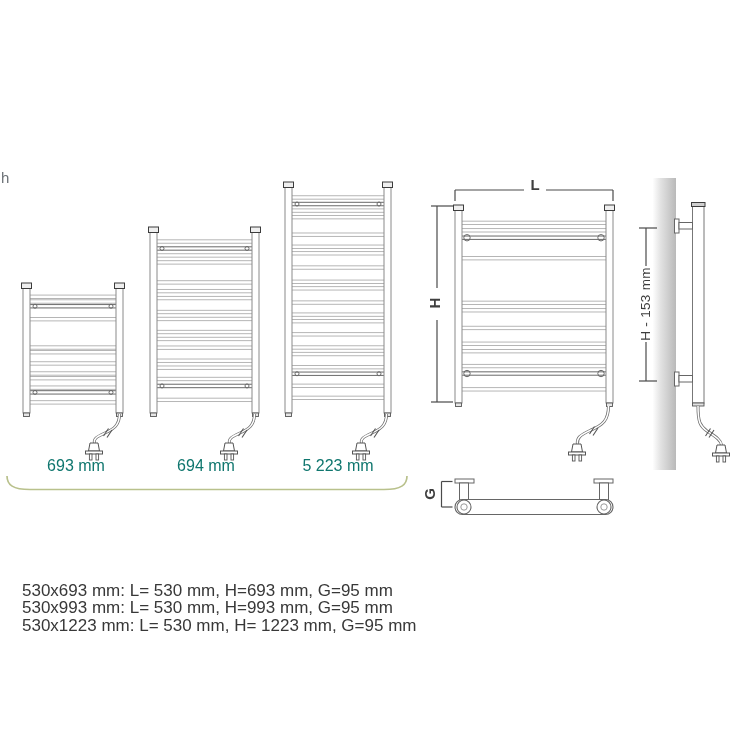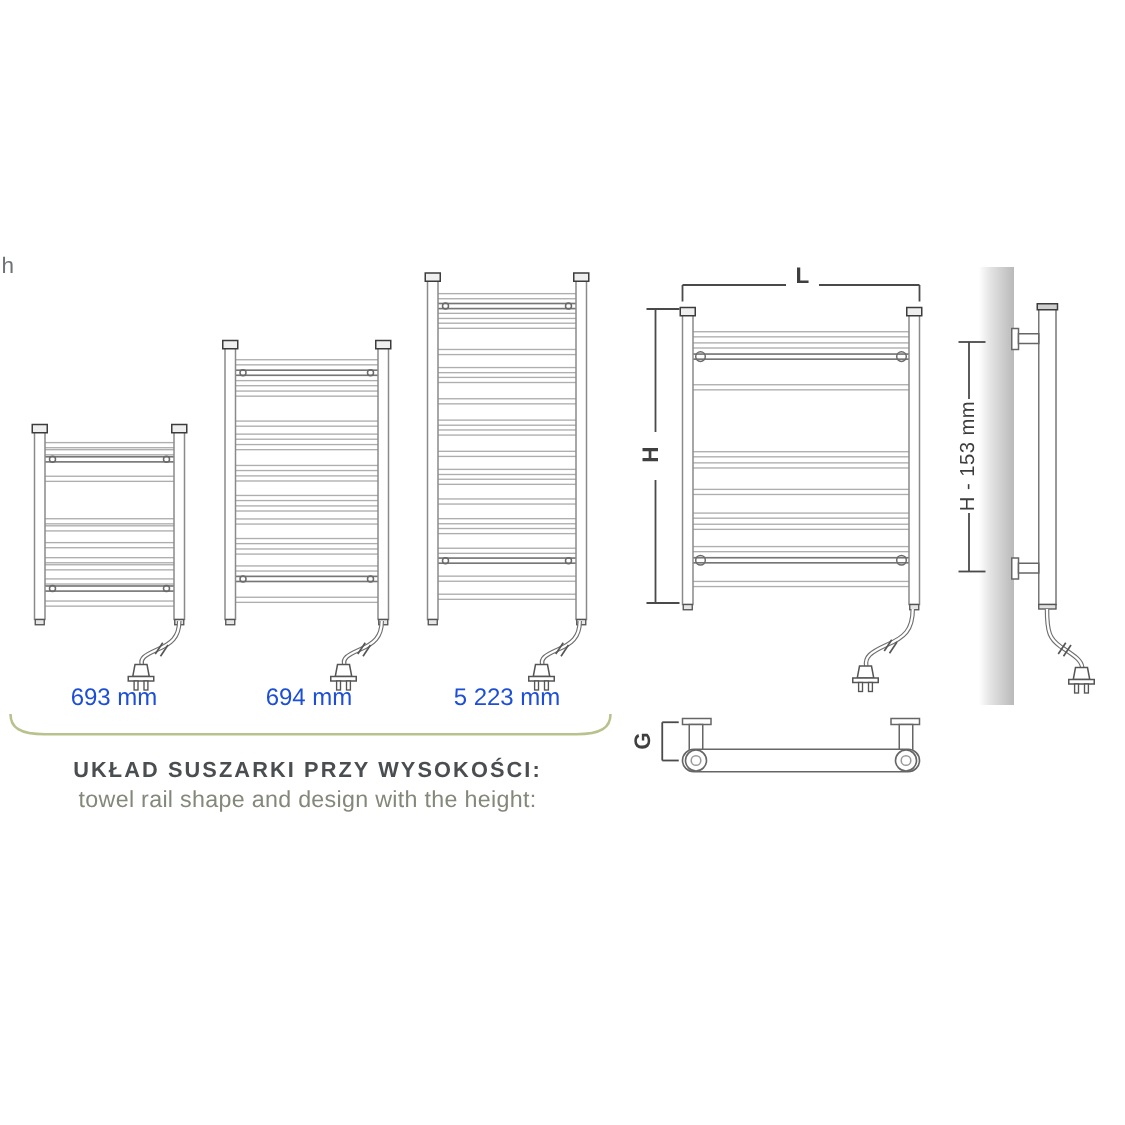--- a/index.html
+++ b/index.html
@@ -1,20 +1,20 @@
 <!DOCTYPE html>
 <html><head>
 <meta charset="utf-8">
 <style>
   html,body{margin:0;padding:0;background:#fff;}
   #stage{position:relative;width:750px;height:750px;background:#fff;overflow:hidden;
          font-family:"Liberation Sans",sans-serif;}
   #art{position:absolute;left:0;top:0;}
   .lbl{position:absolute;white-space:nowrap;transform:translate(-50%,-50%);
-       color:#1d4ed8;font-size:16px;}
+       color:#0f766e;font-size:16px;}
   .rot{position:absolute;white-space:nowrap;transform:translate(-50%,-50%) rotate(-90deg);
        color:#3a3a3a;}
   .dimletter{font-size:15px;font-weight:bold;color:#3f3f3f;}
   .stray{position:absolute;left:1px;top:169px;font-size:15px;color:#6d7277;}
   .cap-title{position:absolute;left:205px;top:514px;transform:translate(-50%,-50%);
        white-space:nowrap;font-size:14.5px;font-weight:600;letter-spacing:1.4px;color:#4a4e51;}
   .cap-sub{position:absolute;left:205px;top:534px;transform:translate(-50%,-50%);
        white-space:nowrap;font-size:15.5px;color:#84887a;letter-spacing:.2px;}
   .specs{position:absolute;left:22px;top:582px;font-size:17px;line-height:17.4px;color:#383838;}
   .h153{font-size:13.5px;color:#3d3d3d;letter-spacing:.3px;}
@@ -240,16 +240,19 @@
 
   <span class="lbl" style="left:76px;top:466px">693 mm</span>
   <span class="lbl" style="left:206px;top:466px">694 mm</span>
   <span class="lbl" style="left:338px;top:466px">5 223 mm</span>
 
   <span class="lbl dimletter" style="left:535px;top:184px">L</span>
   <span class="rot dimletter" style="left:434px;top:303px">H</span>
   <span class="rot dimletter" style="left:429px;top:494px">G</span>
   <span class="rot h153" style="left:645px;top:304px">H - 153 mm</span>
 
-  <span class="cap-title">UKŁAD SUSZARKI PRZY WYSOKOŚCI:</span>
-  <span class="cap-sub">towel rail shape and design with the height:</span>
-
+
+  <div class="specs">
+    <div>530x693 mm: L= 530 mm, H=693 mm, G=95 mm</div>
+    <div>530x993 mm: L= 530 mm, H=993 mm, G=95 mm</div>
+    <div>530x1223 mm: L= 530 mm, H= 1223 mm, G=95 mm</div>
+  </div>
 </div>
 
 </body></html>

